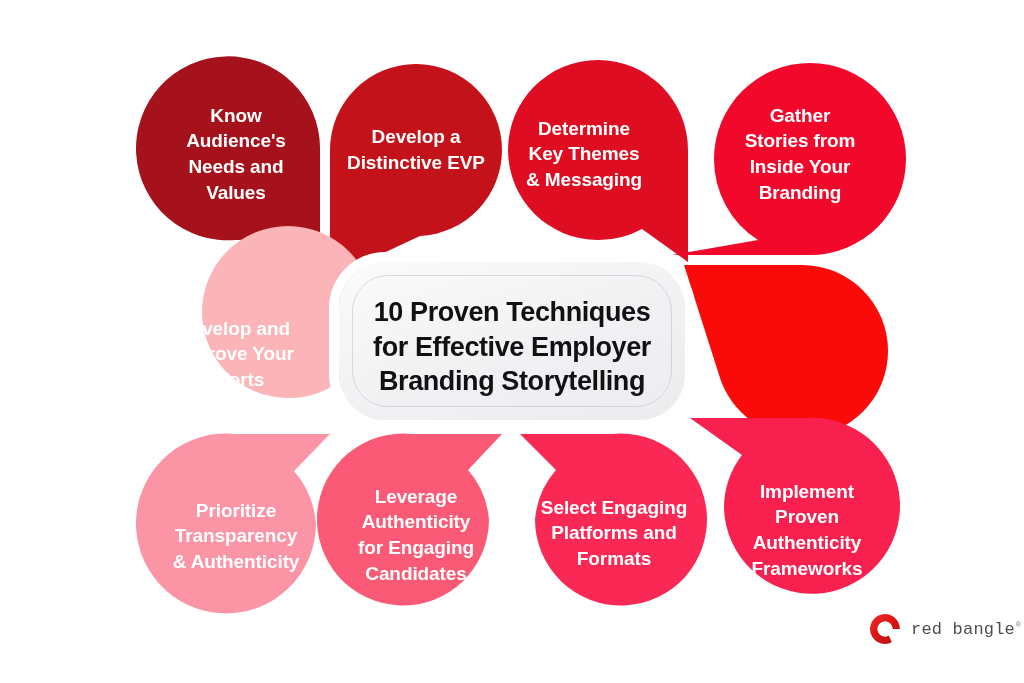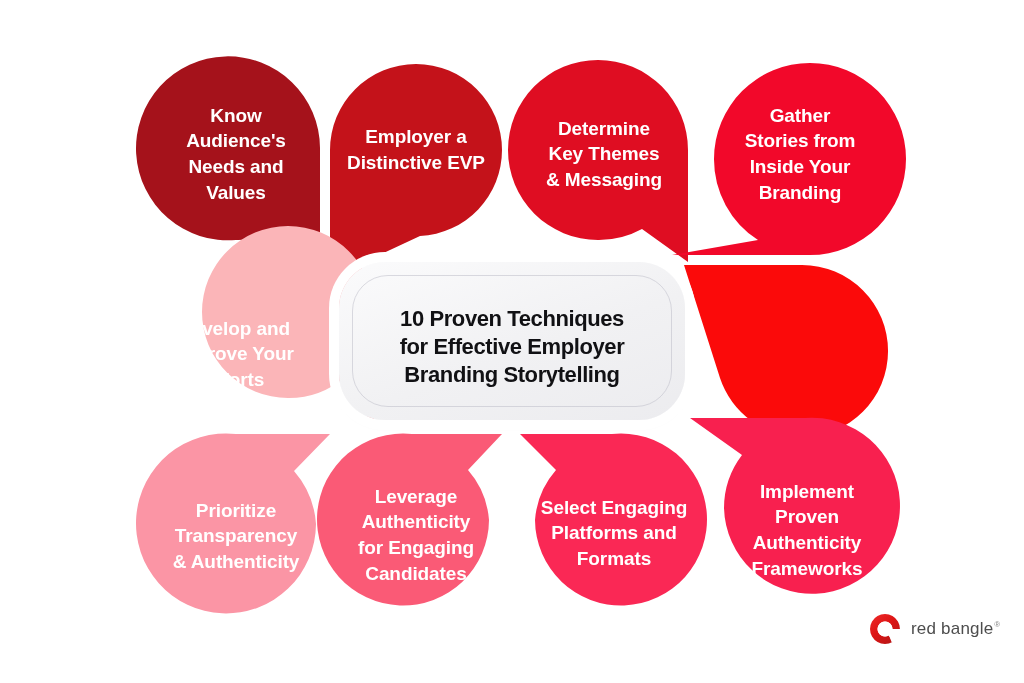--- a/index.html
+++ b/index.html
@@ -69,21 +69,21 @@
     left: 13px; top: 13px; right: 13px; bottom: 13px;
     border-radius: 36px;
     border: 1px solid rgba(190,190,200,0.55);
     pointer-events: none;
   }
   #center-title {
     position: relative;
     color: #111114;
     font-family: "Liberation Sans", sans-serif;
     font-weight: bold;
-    font-size: 22px;
+    font-size: 27px;
     line-height: 1.28;
     text-align: center;
     white-space: pre-line;
     letter-spacing: -0.4px;
     padding: 0 6px;
     margin-top: 12px;
   }
 
   
   #logo {
@@ -93,21 +93,21 @@
     display: flex;
     align-items: center;
     gap: 9px;
   }
   #logo-mark {
     width: 34px;
     height: 34px;
     flex: 0 0 34px;
   }
   #logo-text {
-    font-family: Liberation Sans, sans-serif;
+    font-family: Liberation Mono, monospace;
     font-size: 17px;
     color: #4d4d4d;
     letter-spacing: 0.2px;
     position: relative;
     white-space: nowrap;
   }
   #logo-reg {
     font-size: 8px;
     vertical-align: super;
     color: #8a8a8a;
@@ -140,24 +140,24 @@
     <path d="M330,434 L236,434 A90,90 0 1 0 316,524 A90,90 0 0 0 294,471 Z" fill="#FB95A5"></path>
 
     <path d="M374,428 L374,312 A86,86 0 1 0 288,398 A86,86 0 0 0 345,377 Z" fill="#FBB5B8"></path>
   </svg>
 
   <div class="bubble-label" style="left:144px; top:88px; width:184px; height:132px;">Know
 Audience's
 Needs and
 Values</div>
 
-  <div class="bubble-label" style="left:330px; top:106px; width:172px; height:88px;">Employer a
+  <div class="bubble-label" style="left:330px; top:106px; width:172px; height:88px;">Develop a
 Distinctive EVP</div>
 
-  <div class="bubble-label" style="left:516px; top:100px; width:176px; height:108px;">Determine
+  <div class="bubble-label" style="left:496px; top:100px; width:176px; height:108px;">Determine
 Key Themes
 &amp; Messaging</div>
 
   <div class="bubble-label" style="left:708px; top:87px; width:184px; height:134px;">Gather
 Stories from
 Inside Your
 Branding</div>
 
 
   <div class="bubble-label" style="left:718px; top:463px; width:178px; height:134px;">Implement

